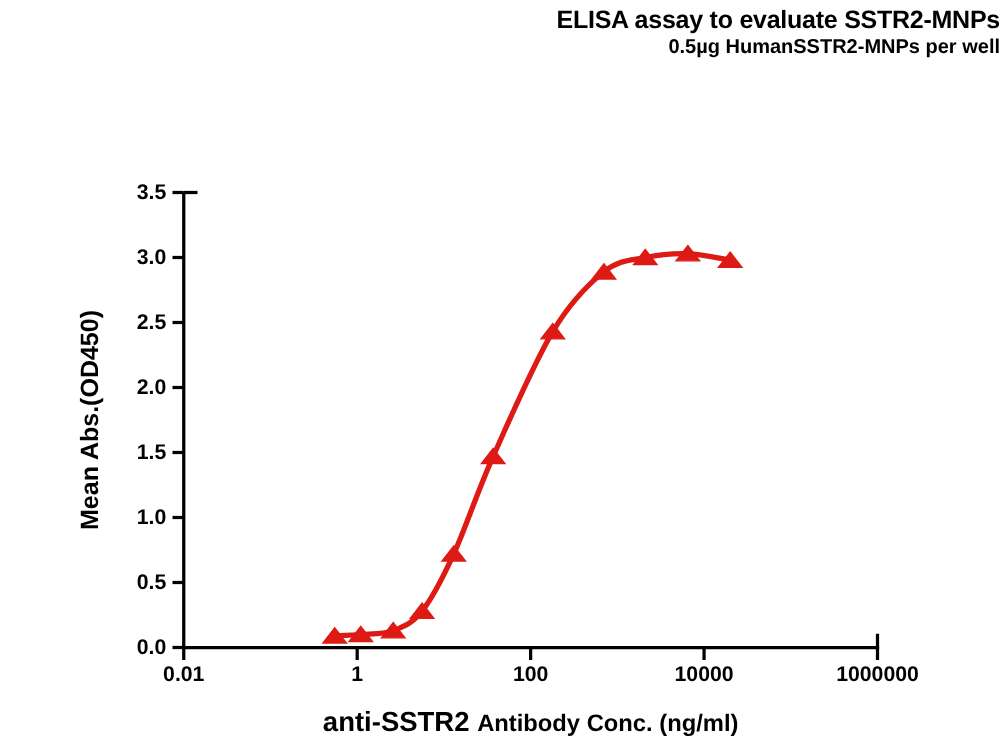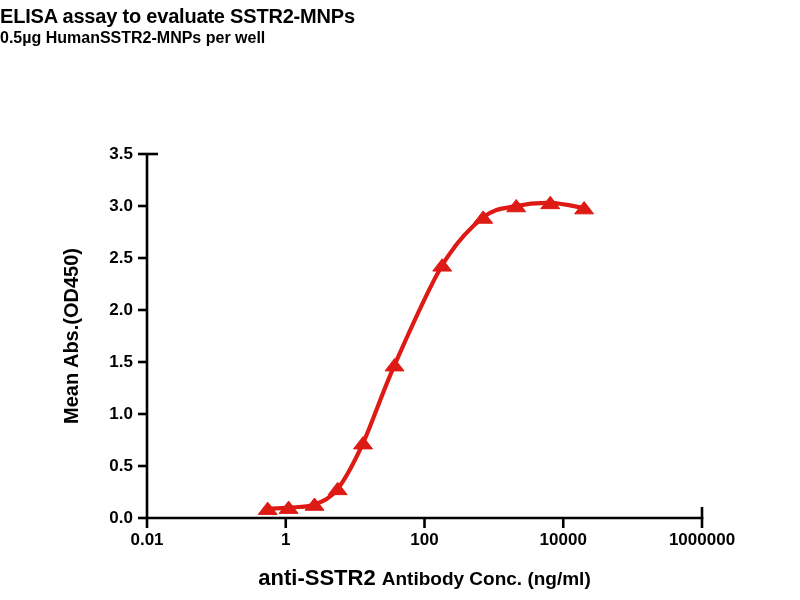--- a/index.html
+++ b/index.html
@@ -9,21 +9,21 @@
     font-family:"Liberation Sans", sans-serif;
     color:#000000;
     overflow:hidden;
     position:relative;
   }
   #root{position:absolute;inset:0;}
 
   
   .title-block{
     position:absolute;left:0;top:4px;width:800px;
-    text-align:left;
+    text-align:right;
   }
   .main-title{
     font-size:20px;font-weight:bold;letter-spacing:-0.2px;
     line-height:24px;white-space:nowrap;
   }
   .sub-title{
     font-size:16px;font-weight:bold;line-height:20px;
     white-space:nowrap;
   }
 

